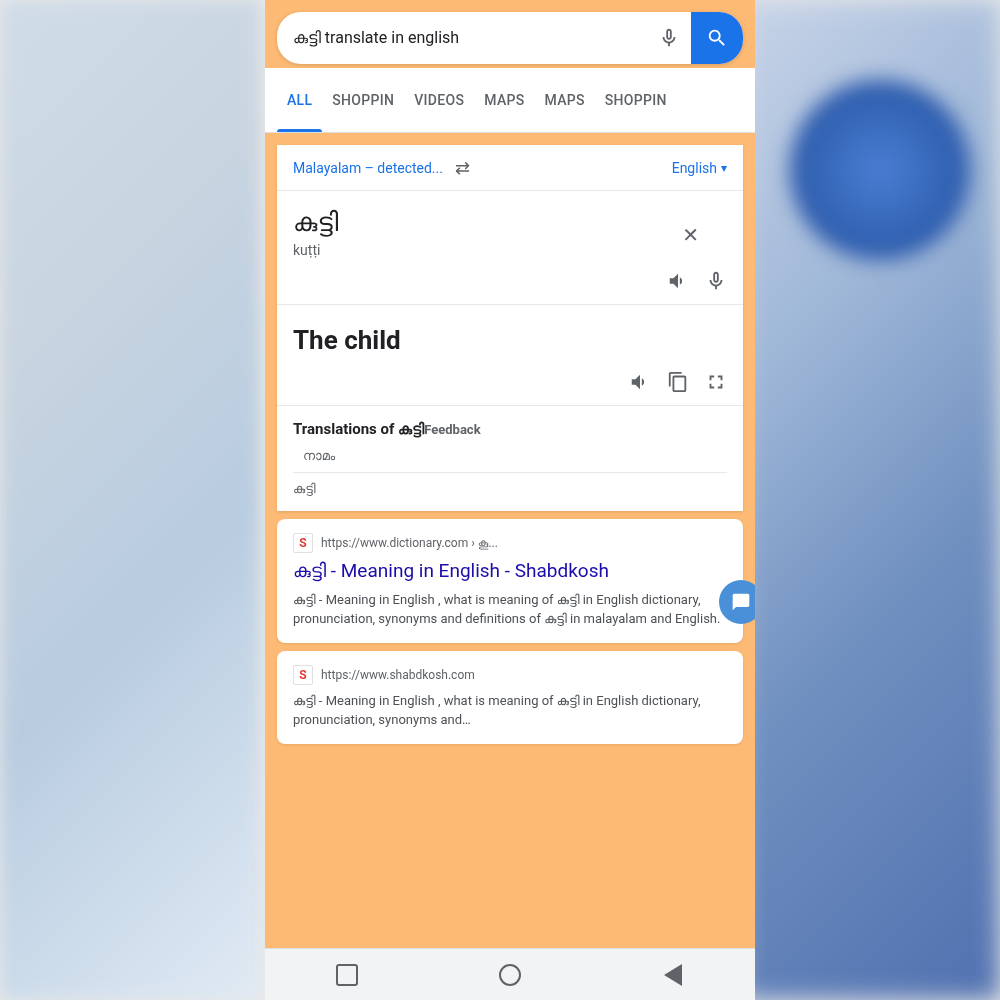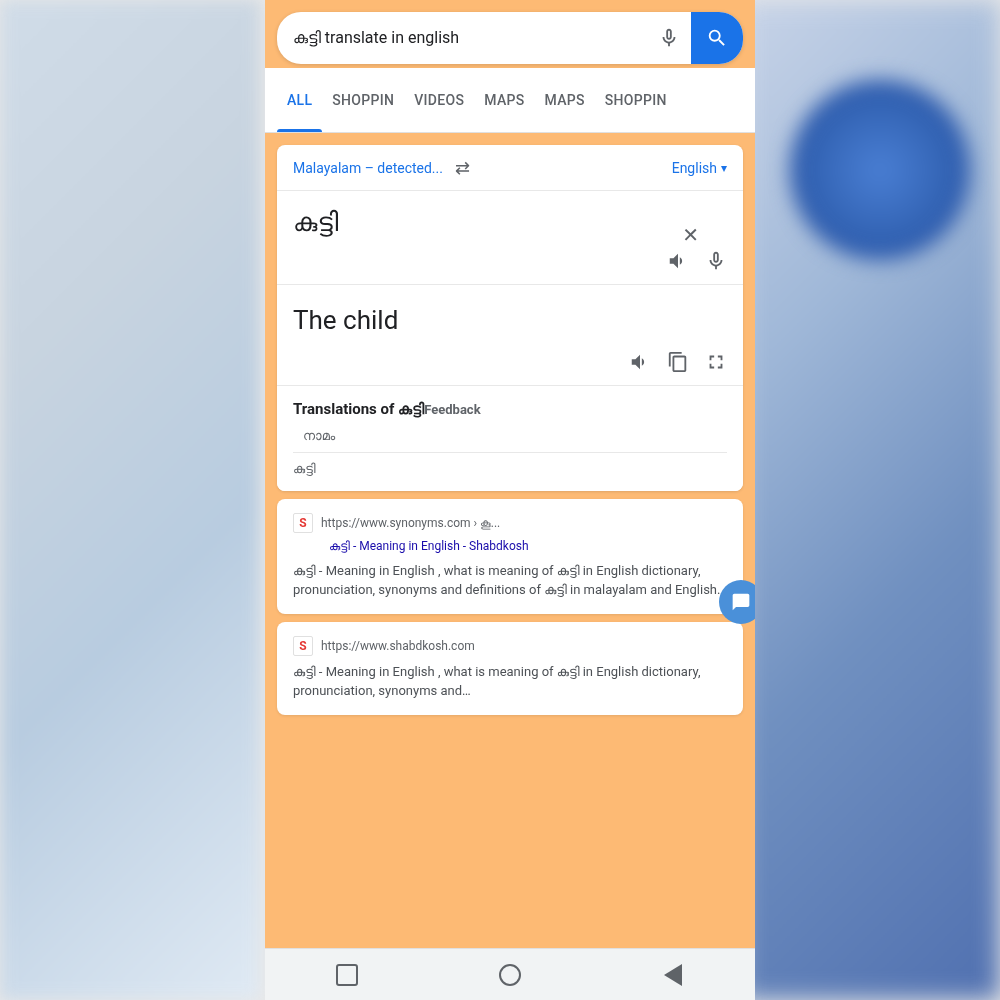--- a/index.html
+++ b/index.html
@@ -129,21 +129,21 @@
       left: 0;
       right: 0;
       height: 3px;
       background: #1a73e8;
       border-radius: 3px 3px 0 0;
     }
 
     
     .translation-card {
       background: white;
-      border-radius: 8px;
+      border-radius: 0;
       margin: 12px 12px 8px 12px;
       box-shadow: 0 1px 3px rgba(0,0,0,0.12);
       overflow: hidden;
     }
 
     
     .translator-header {
       display: flex;
       align-items: center;
       padding: 12px 16px;
@@ -219,21 +219,21 @@
 
     
     .translation-panel {
       padding: 20px 16px 12px 16px;
       background: white;
       border-bottom: 1px solid #e8e8e8;
     }
     .translated-text {
       font-size: 26px;
       color: #202124;
-      font-weight: 400;
+      font-weight: 700;
     }
     .translation-actions {
       display: flex;
       justify-content: flex-end;
       align-items: center;
       margin-top: 16px;
       gap: 16px;
     }
 
     
@@ -317,26 +317,25 @@
       color: #e53935;
       margin-right: 8px;
       flex-shrink: 0;
       background: white;
     }
     .result-url {
       font-size: 12px;
       color: #5f6368;
     }
     .result-title {
-      font-size: 12px;
+      font-size: 19px;
       color: #1a0dab;
       margin-bottom: 6px;
       cursor: pointer;
       line-height: 1.3;
-      margin-left: 36px;
     }
     .result-snippet {
       font-size: 13px;
       color: #4d5156;
       line-height: 1.5;
     }
 
     
     .bottom-nav {
       position: absolute;
@@ -426,20 +425,21 @@
         <span class="swap-icon">⇄</span>
         <span class="lang-english">
           <span>English</span>
           <span class="arrow">▾</span>
         </span>
       </div>
 
       <div class="source-panel">
         <div class="source-top">
           <div class="source-malayalam">കുട്ടി</div>
+          <div class="source-romanized">kuṭṭi</div>
           <span class="source-clear">✕</span>
         </div>
         <div class="source-actions">
           <span class="action-icon">
             <svg viewBox="0 0 24 24" width="22" height="22" fill="#5f6368">
               <path d="M3 9v6h4l5 5V4L7 9H3zm13.5 3c0-1.77-1.02-3.29-2.5-4.03v8.05c1.48-.73 2.5-2.25 2.5-4.02z"></path>
             </svg>
           </span>
           <span class="action-icon">
             <svg viewBox="0 0 24 24" width="22" height="22" fill="#5f6368">
@@ -483,21 +483,21 @@
 
     <div class="blue-circle-overlay">
       <svg viewBox="0 0 24 24" width="20" height="20" fill="white">
         <path d="M20 2H4c-1.1 0-2 .9-2 2v18l4-4h14c1.1 0 2-.9 2-2V4c0-1.1-.9-2-2-2z"></path>
       </svg>
     </div>
 
     <div class="result-card">
       <div class="result-site-row">
         <div class="site-icon">S</div>
-        <span class="result-url">https://www.synonyms.com › കൂ...</span>
+        <span class="result-url">https://www.dictionary.com › കൂ...</span>
       </div>
       <div class="result-title">കുട്ടി - Meaning in English - Shabdkosh</div>
       <div class="result-snippet">കുട്ടി - Meaning in English , what is meaning of കുട്ടി in English dictionary, pronunciation, synonyms and definitions of കുട്ടി in malayalam and English.</div>
     </div>
 
     <div class="result-card">
       <div class="result-site-row">
         <div class="site-icon">S</div>
         <span class="result-url">https://www.shabdkosh.com</span>
       </div>

